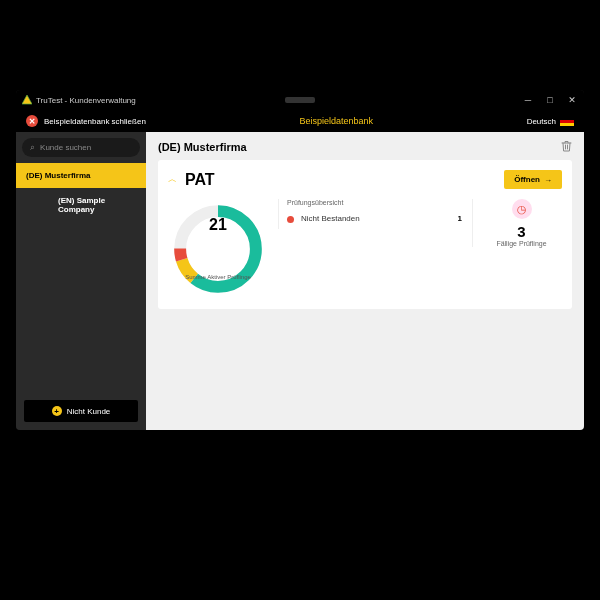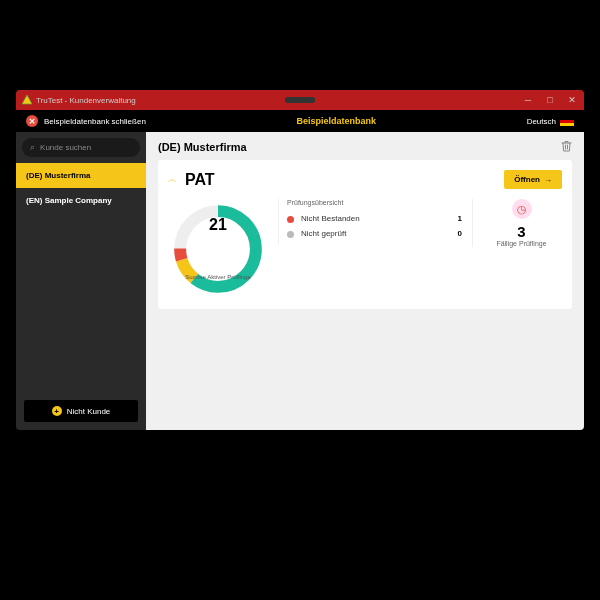--- a/index.html
+++ b/index.html
@@ -1,37 +1,37 @@
 <!DOCTYPE html>
 <html><head>
 <meta charset="utf-8">
 <style>
 * { margin: 0; padding: 0; box-sizing: border-box; font-family: Arial, sans-serif; }
 body { background: #000; width: 600px; height: 600px; overflow: hidden; }
 .window { position: absolute; left: 16px; top: 90px; width: 568px; height: 340px; background: #1a1a1a; border-radius: 4px; overflow: hidden; }
-.titlebar { height: 20px; background: #b91c1c; display: flex; align-items: center; padding: 0 6px; position: relative; }
+.titlebar { height: 20px; background: #000000; display: flex; align-items: center; padding: 0 6px; position: relative; }
 .titlebar-icon { width: 10px; height: 10px; margin-right: 4px; }
 .titlebar-text { color: #ccc; font-size: 8px; flex: 1; }
 .titlebar-notch { position: absolute; left: 50%; transform: translateX(-50%); width: 30px; height: 6px; background: #333; border-radius: 2px; }
 .titlebar-controls { display: flex; gap: 10px; }
 .titlebar-btn { color: #ccc; font-size: 9px; cursor: pointer; width: 12px; text-align: center; }
 .topbar { height: 22px; background: #000; display: flex; align-items: center; padding: 0 10px; }
 .close-db { display: flex; align-items: center; gap: 6px; color: #fff; font-size: 8px; cursor: pointer; }
 .close-circle { width: 12px; height: 12px; background: #e74c3c; border-radius: 50%; display: flex; align-items: center; justify-content: center; color: #fff; font-size: 8px; font-weight: bold; }
-.db-title { flex: 1; text-align: center; color: #f5c518; font-size: 9px; font-weight: bold; }
+.db-title { flex: 1; text-align: center; color: #f5c518; font-size: 9px; font-weight: normal; }
 .lang { display: flex; align-items: center; gap: 4px; color: #fff; font-size: 8px; }
 .flag { width: 14px; height: 9px; background: linear-gradient(#000 33%, #d00 33% 66%, #fc0 66%); }
 .body { display: flex; height: calc(100% - 42px); }
 .sidebar { width: 130px; background: #2a2a2a; display: flex; flex-direction: column; }
 .search { margin: 6px; background: #1a1a1a; border-radius: 12px; padding: 4px 8px; display: flex; align-items: center; gap: 5px; }
 .search-icon { color: #888; font-size: 9px; }
 .search-text { color: #888; font-size: 8px; text-align: center; }
 .cust-item { padding: 8px 10px; font-size: 8px; cursor: pointer; }
 .cust-active { background: #f5c518; color: #000; font-weight: bold; }
-.cust-inactive { color: #fff; font-weight: bold; }
+.cust-inactive { color: #fff; font-weight: bold; margin-left: 32px; }
 .sidebar-spacer { flex: 1; }
 .new-cust { margin: 8px; background: #000; color: #fff; padding: 6px; font-size: 8px; display: flex; align-items: center; justify-content: center; gap: 5px; cursor: pointer; border-radius: 2px; }
 .plus-circle { width: 10px; height: 10px; background: #f5c518; border-radius: 50%; color: #000; font-size: 8px; font-weight: bold; display: flex; align-items: center; justify-content: center; }
 .main { flex: 1; background: #f0f0f0; padding: 8px 12px; overflow: auto; }
 .main-header { display: flex; align-items: center; justify-content: space-between; margin-bottom: 6px; }
 .main-title { font-size: 11px; font-weight: bold; color: #000; }
 .trash { color: #888; font-size: 11px; cursor: pointer; }
 .card { background: #fff; border-radius: 3px; padding: 10px; }
 .card-head { display: flex; align-items: center; justify-content: space-between; margin-bottom: 10px; }
 .card-title-wrap { display: flex; align-items: center; gap: 8px; }
@@ -138,25 +138,20 @@
             </div>
           </div>
 
           <div class="stats">
             <div class="stats-title">Prüfungsübersicht</div>
             <div class="stat-row">
               <span class="dot" style="background:#e74c3c"></span>
               <span class="stat-label">Nicht Bestanden</span>
               <span class="stat-val">1</span>
             </div>
-            <div class="stat-row">
-              <span class="dot" style="background:#bbb"></span>
-              <span class="stat-label">Nicht geprüft</span>
-              <span class="stat-val">0</span>
-            </div>
           </div>
 
           <div class="due">
             <div class="due-icon">◷</div>
             <div class="due-num">3</div>
             <div class="due-label">Fällige Prüflinge</div>
           </div>
         </div>
       </div>
     </div>

